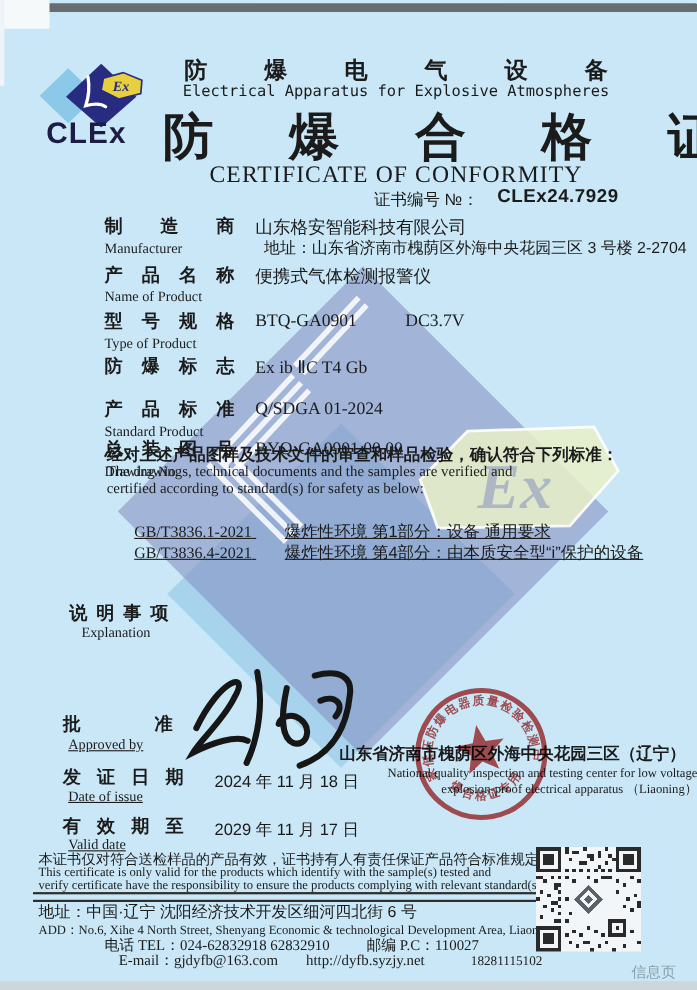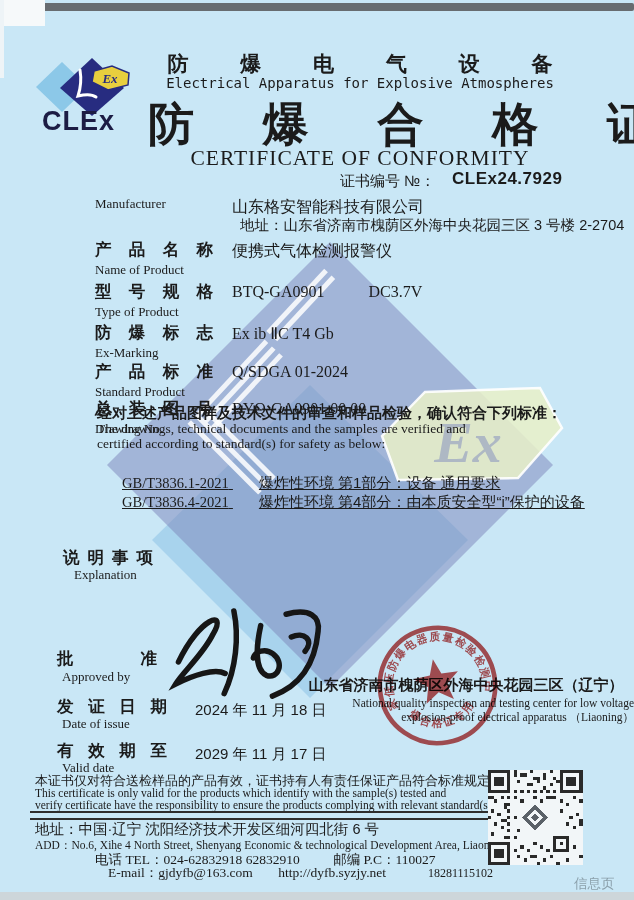--- a/index.html
+++ b/index.html
@@ -42,21 +42,21 @@
   .std-code{font-family:"Liberation Serif",serif;font-size:14.5px;}
   .std-desc{margin-left:26px;font-size:15px;}
   
   .exp-cn{left:63px;top:547px;width:90px;font-size:16.5px;font-weight:700;
           text-align:justify;text-align-last:justify;}
   .exp-en{left:74px;top:567px;font-size:13px;font-family:"Liberation Serif",serif;}
   .exp-items{left:158px;top:545px;font-size:14.5px;line-height:17px;white-space:nowrap;}
   
   .sideblock-cn{width:100px;font-size:16.5px;font-weight:700;
                 text-align:justify;text-align-last:justify;}
-  .sideblock-en{font-size:13px;font-family:"Liberation Serif",serif;}
+  .sideblock-en{font-size:13px;font-family:"Liberation Serif",serif;text-decoration:underline;}
   .date-val{font-size:15px;white-space:nowrap;}
   
   .auth-cn{left:298px;top:676px;width:336px;text-align:center;font-size:15px;font-weight:700;white-space:nowrap;}
   .auth-en{left:298px;top:697px;width:336px;text-align:right;font-size:11.5px;
            font-family:Liberation Serif, serif;white-space:nowrap;}
   .auth-en2{top:710px;}
   
   .disc-cn{left:35px;top:772px;font-size:13px;white-space:nowrap;}
   .disc-en{left:35px;font-size:11.5px;font-family:"Liberation Serif",serif;white-space:nowrap;}
   .rule{left:30px;top:811px;width:458px;height:5px;border-top:2px solid #2d2d2d;border-bottom:2px solid #2d2d2d;}
@@ -115,37 +115,37 @@
   <div class="abs clex-text z2">CLEx</div>
 
   <div class="abs hdr-cn z2">防 爆 电 气 设 备</div>
   <div class="abs hdr-en z2">Electrical Apparatus for Explosive Atmospheres</div>
   <div class="abs main-cn z2">防 爆 合 格 证</div>
   <div class="abs main-en z2">CERTIFICATE OF CONFORMITY</div>
   <div class="abs certno-label z2">证书编号 №：</div>
   <div class="abs certno-value z2">CLEx24.7929</div>
 
   <div class="abs frow z2" style="top:195px">
+    <span class="lab-cn">制 造 商</span>
     <span class="lab-en">Manufacturer</span>
     <span class="fval">山东格安智能科技有限公司</span>
     <span class="fval2">地址：山东省济南市槐荫区外海中央花园三区 3 号楼 2-2704</span>
   </div>
   <div class="abs frow z2" style="top:239px">
     <span class="lab-cn">产 品 名 称</span>
     <span class="lab-en">Name of Product</span>
     <span class="fval" style="font-family:'Liberation Sans',sans-serif">便携式气体检测报警仪</span>
   </div>
   <div class="abs frow z2" style="top:281px">
     <span class="lab-cn">型 号 规 格</span>
     <span class="lab-en">Type of Product</span>
     <span class="fval"><span>BTQ-GA0901</span><span class="extra">DC3.7V</span></span>
   </div>
   <div class="abs frow z2" style="top:322px">
     <span class="lab-cn">防 爆 标 志</span>
-    <span class="lab-en">Ex-Marking</span>
     <span class="fval">Ex ib ⅡC T4 Gb</span>
   </div>
   <div class="abs frow z2" style="top:361px">
     <span class="lab-cn">产 品 标 准</span>
     <span class="lab-en">Standard Product</span>
     <span class="fval">Q/SDGA 01-2024</span>
   </div>
   <div class="abs frow z2" style="top:398px">
     <span class="lab-cn">总 装 图 号</span>
     <span class="lab-en">Drawing No.</span>

